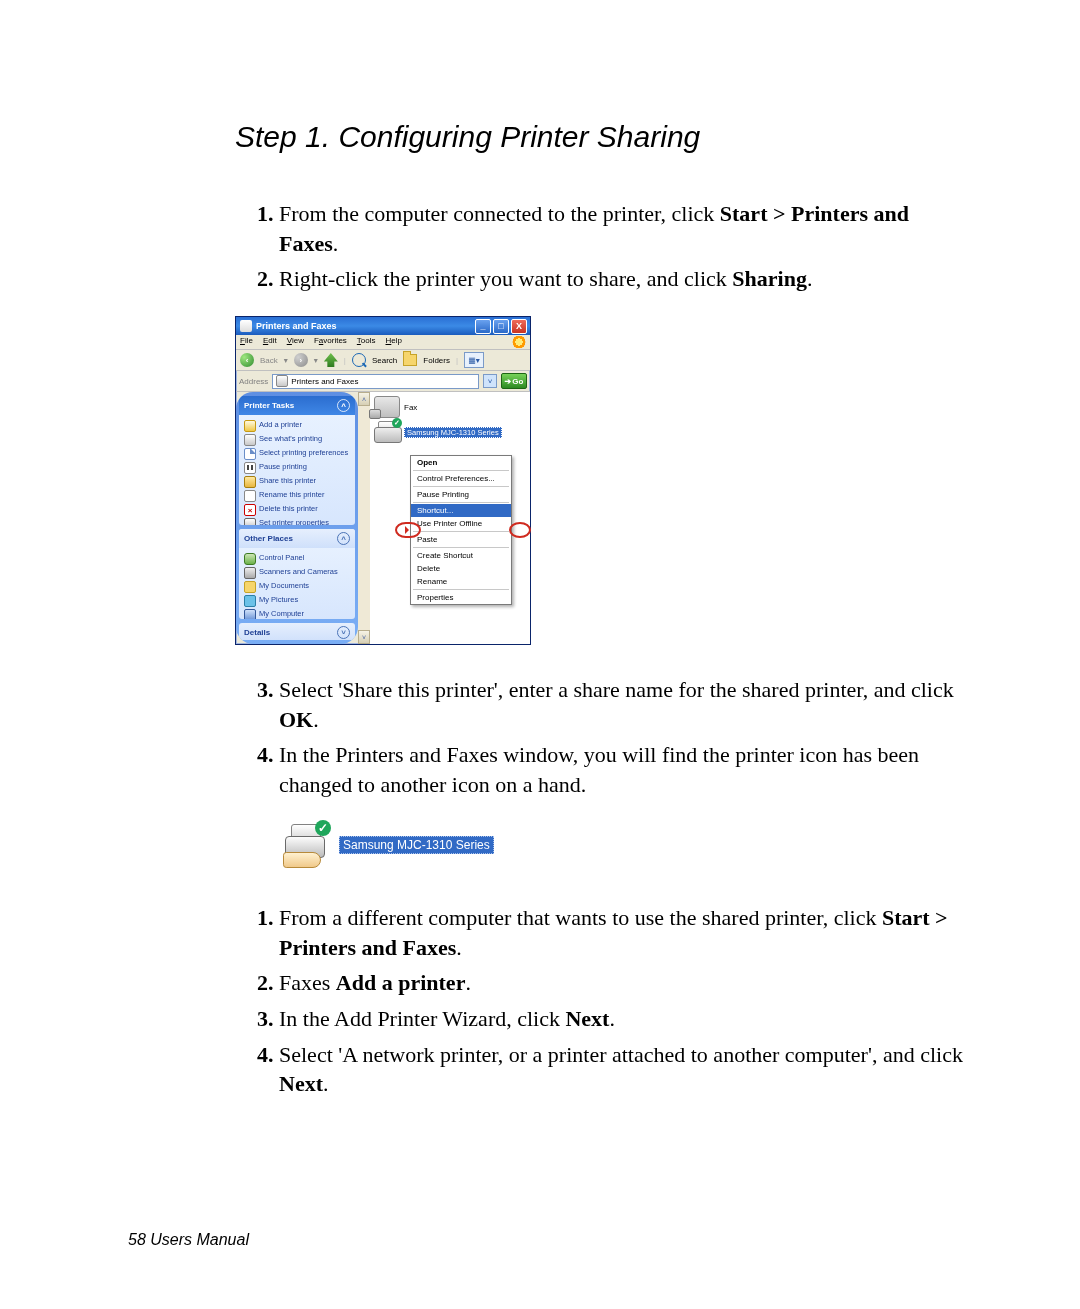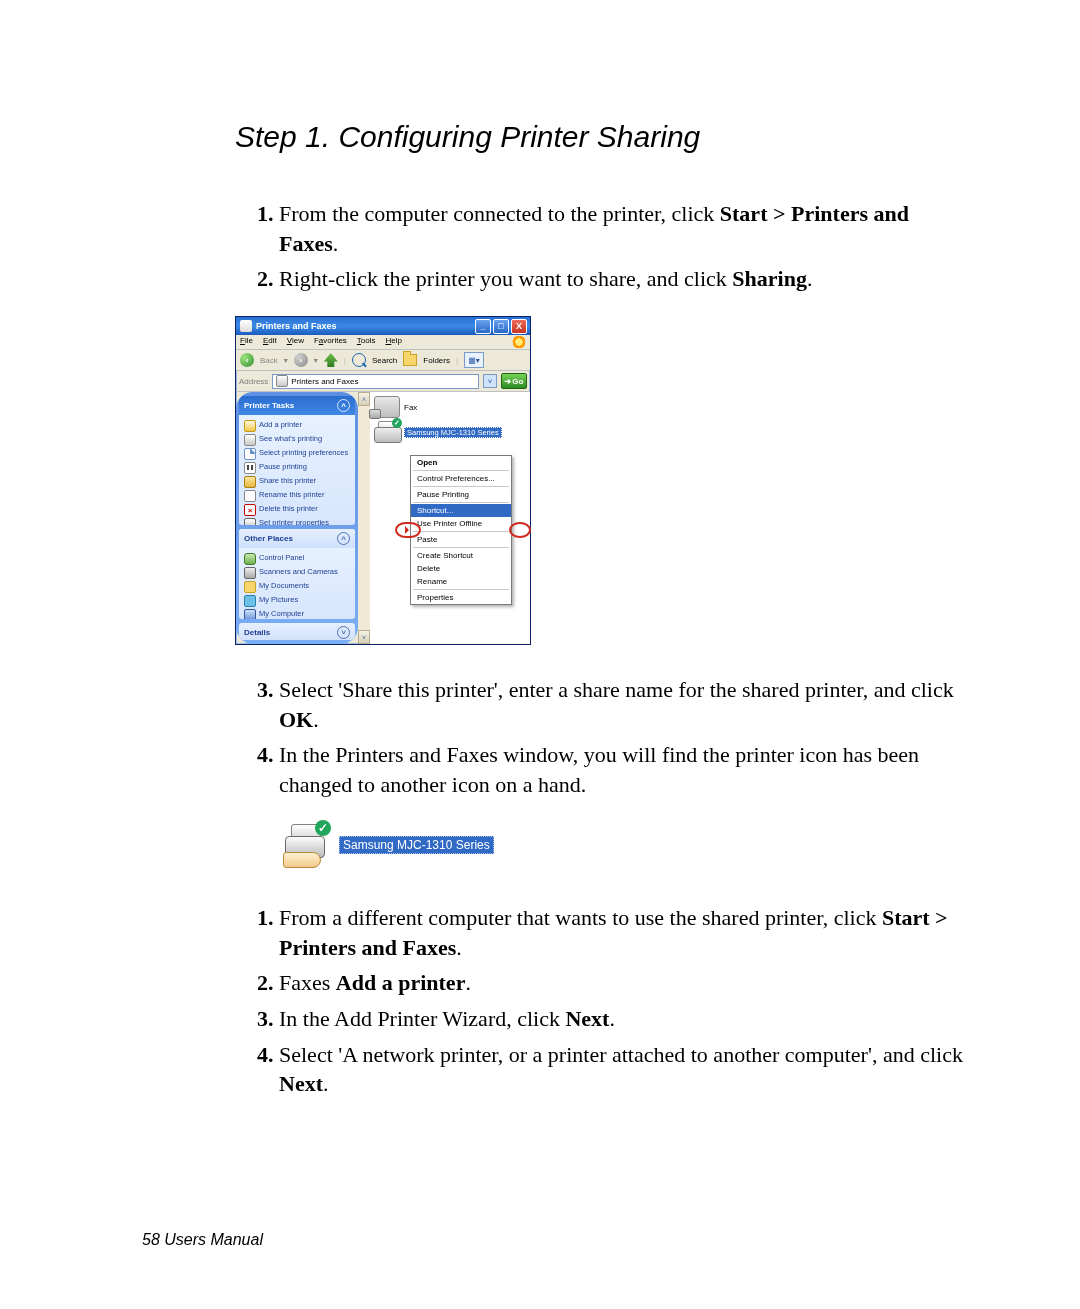--- a/index.html
+++ b/index.html
@@ -32,21 +32,20 @@
   }
   ol.main-list > li { margin-bottom: 6px; }
   ol.main-list > li::marker { font-weight: bold; }
   .footer {
     position: absolute;
     left: 128px;
     bottom: 60px;
     font-style: italic;
     font-family: Arial, Helvetica, sans-serif;
     font-size: 16px;
-    margin-left: 14px;
   }
 
   
   .shot-wrap-1 {
     display: flex;
     justify-content: flex-start;
     margin: 10px 0 30px 0;
   }
   .xp-window {
     width: 294px;

